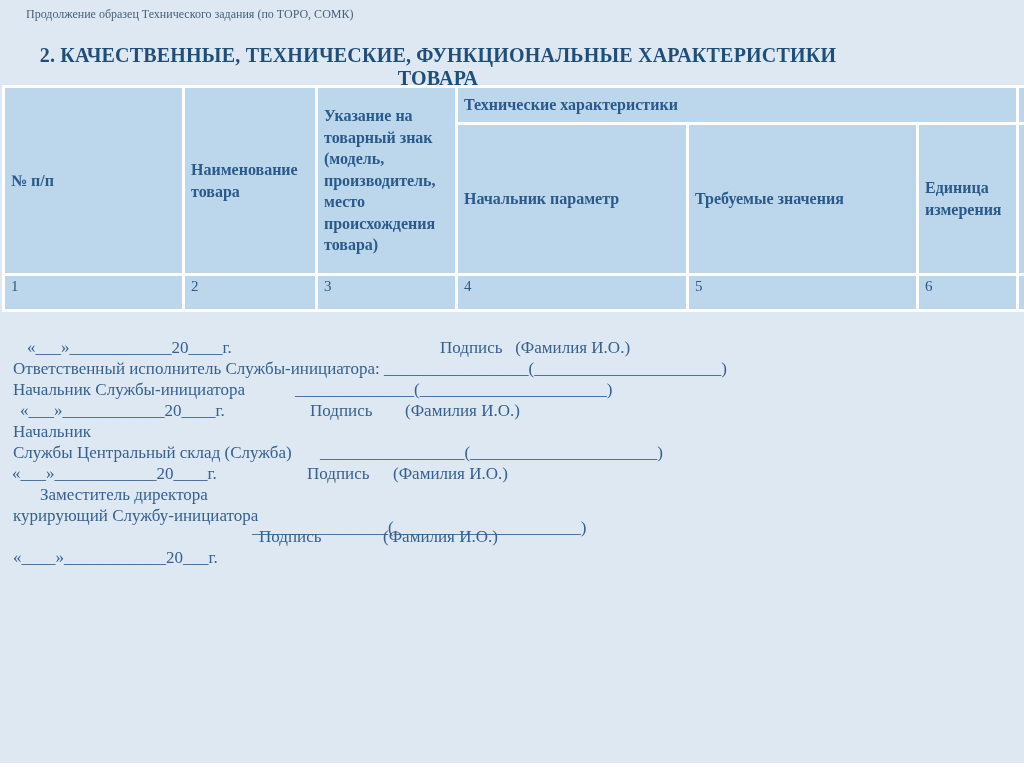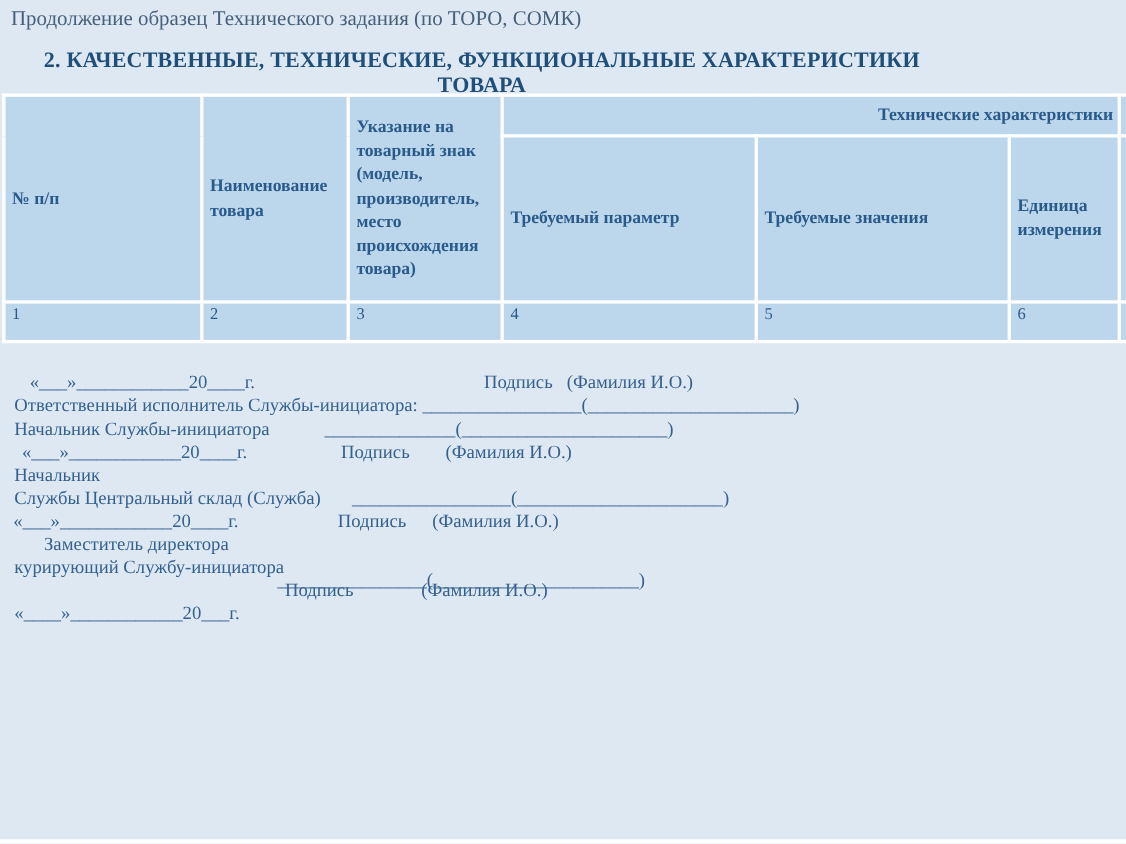--- a/index.html
+++ b/index.html
@@ -12,43 +12,43 @@
     --subtitle_text:#46607b;
   }
   *{margin:0;padding:0;box-sizing:border-box;}
   html,body{width:1024px;height:767px;overflow:hidden;}
   body{
     position:relative;
     background:var(--page_bg);
     font-family:"Liberation Serif","DejaVu Serif",serif;
   }
   .subtitle{
-    position:absolute;left:10px;top:7px;
-    font-size:19px;color:var(--subtitle_text);
+    position:absolute;left:26px;top:7px;
+    font-size:12px;color:var(--subtitle_text);
     white-space:pre;
   }
   .title{
     position:absolute;left:0;top:44px;width:876px;
     text-align:center;font-size:20px;font-weight:bold;
     color:var(--title_text);letter-spacing:.2px;
   }
   table.spec{
     position:absolute;left:2px;top:85px;
     border-collapse:collapse;table-layout:fixed;width:1044px;
   }
   table.spec td{
     background:var(--cell_bg);
     border:3px solid var(--table_border);
     color:var(--header_text);
     font-size:16px;font-weight:bold;
     vertical-align:middle;
     padding:2px 4px 2px 6px;
     line-height:1.35;
   }
-  td.group-hdr{font-size:17px;text-align:right;}
+  td.group-hdr{font-size:17px;}
   tr.hdr-top td{height:37px;}
   tr.hdr-sub td{height:151px;}
   tr.idx td{
     height:36px;vertical-align:top;
     font-weight:normal;font-size:15px;line-height:1.1;
   }
   .sig-block{
     position:absolute;left:0;top:337px;width:1024px;
   }
   .sig-line{
@@ -83,21 +83,21 @@
   </colgroup>
   <tbody>
       <tr class="hdr-top">
     <td rowspan="2">№ п/п</td>
     <td rowspan="2">Наименование товара</td>
     <td rowspan="2">Указание на товарный знак (модель, производитель, место происхождения товара)</td>
     <td colspan="3" class="group-hdr">Технические характеристики</td>
     <td></td>
   </tr>
   <tr class="hdr-sub">
-    <td>Требуемый параметр</td>
+    <td>Начальник параметр</td>
     <td>Требуемые значения</td>
     <td>Единица измерения</td>
     <td></td>
   </tr>
   <tr class="idx">
     <td>1</td>
     <td>2</td>
     <td>3</td>
     <td>4</td>
     <td>5</td>

